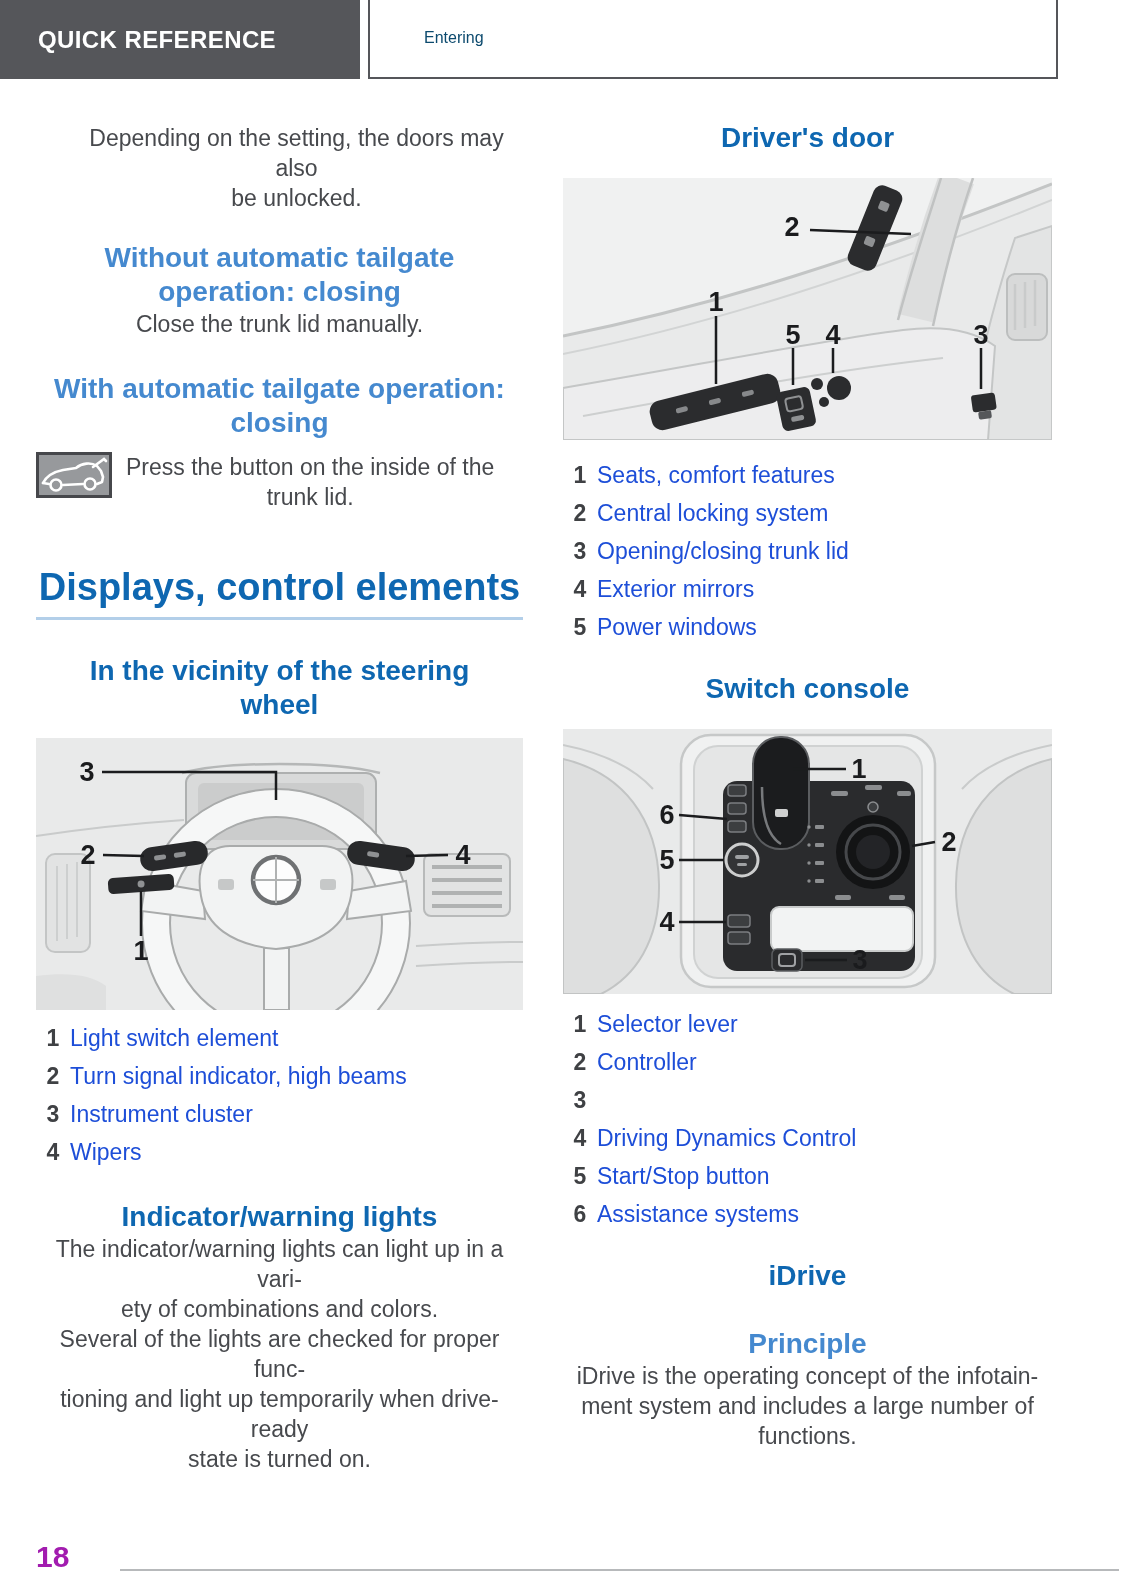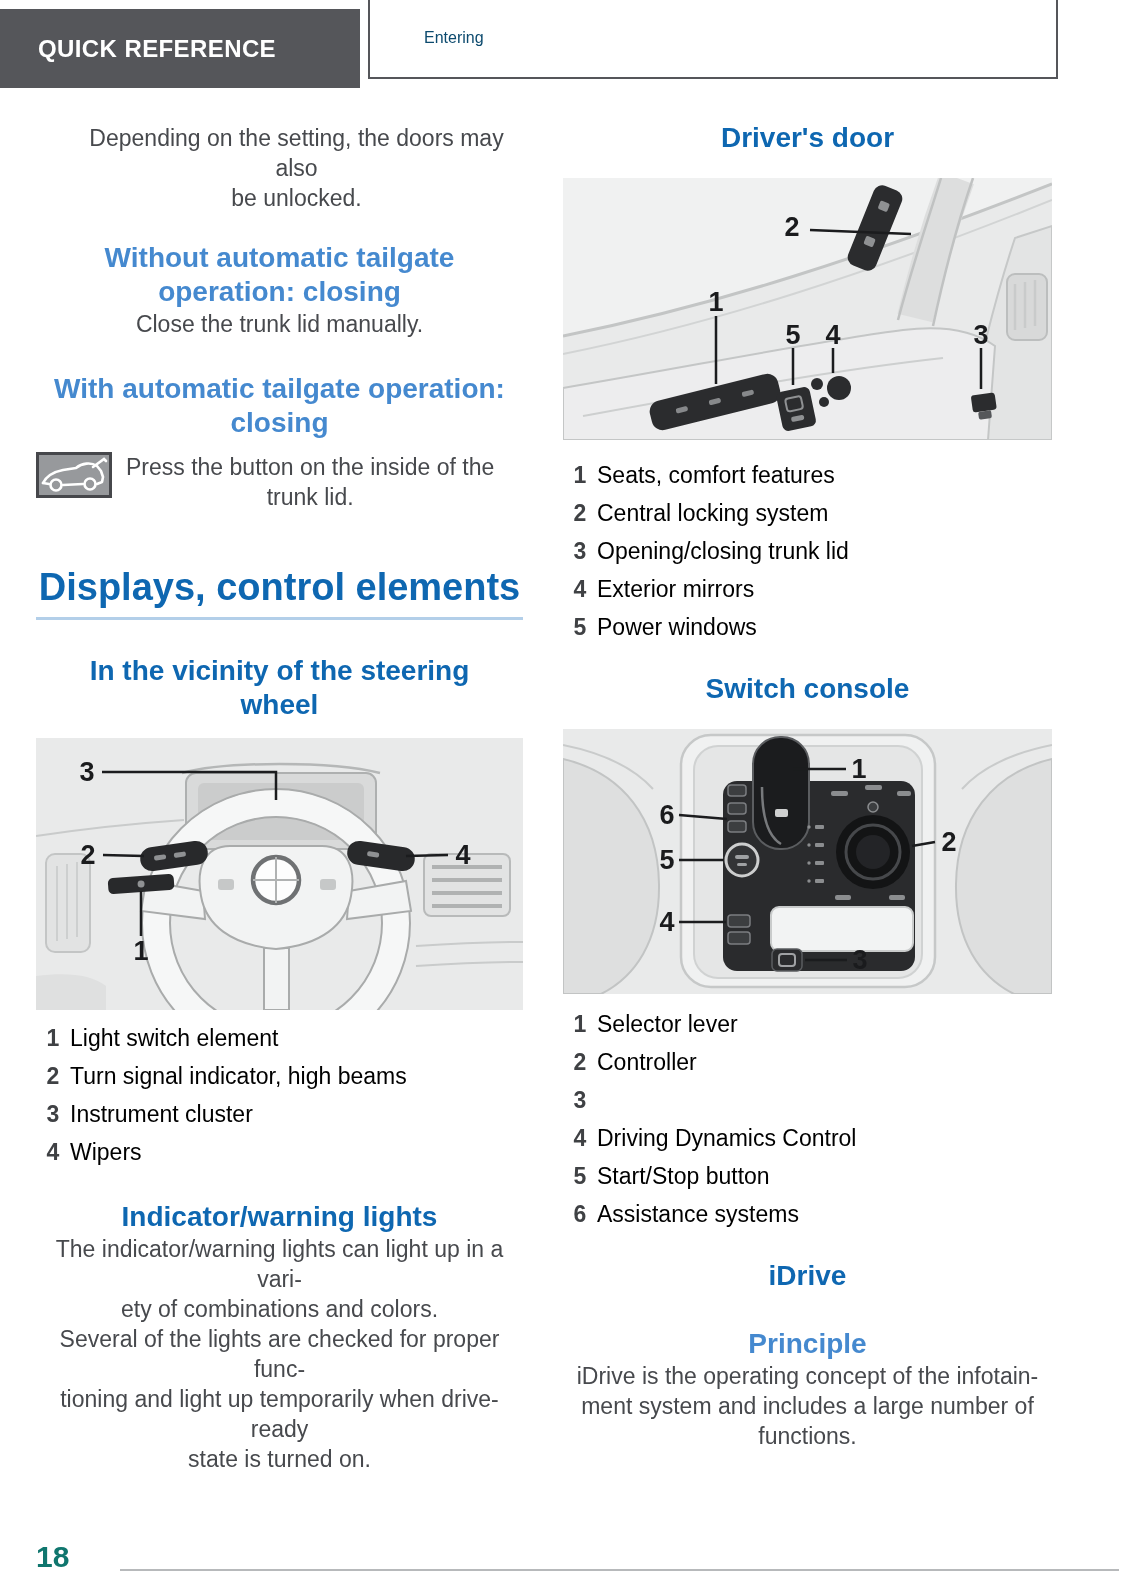--- a/index.html
+++ b/index.html
@@ -4,21 +4,21 @@
 <style>
   html,body { margin:0; padding:0; background:#ffffff; }
   .page {
     position:relative; width:1142px; height:1590px; margin:0 auto;
     background:#ffffff; overflow:hidden;
     font-family:"Liberation Sans", "DejaVu Sans", sans-serif;
     color:#47494d;
   }
   
   .kicker-box {
-    position:absolute; left:0; top:9px; width:360px; height:79px;
+    position:absolute; left:0; top:0; width:360px; height:79px;
     background:#55565a; display:flex; align-items:center;
     padding-left:38px; box-sizing:border-box;
   }
   .kicker { font-size:24px; font-weight:bold; color:#ffffff; letter-spacing:0.4px; }
   .tab-box {
     position:absolute; left:368px; top:-3px; width:690px; height:82px;
     background:#ffffff; border:2px solid #55565a; box-sizing:border-box;
     display:flex; align-items:center; padding-left:18px;
   }
   .tab-label { font-size:16px; color:#0c4a6e;margin-left:36px; }
@@ -45,21 +45,21 @@
   .figure { position:relative; background:#e9eaea; overflow:hidden; }
   .figure svg { display:block; }
   .callout {
     position:absolute; transform:translate(-50%,-50%);
     font-size:27px; font-weight:bold; color:#1a1b1d; line-height:1;
   }
 
   .legend { margin:0; }
   .legend-row { display:flex; margin-bottom:8px; }
   .legend-num { flex:0 0 34px; width:34px; font-size:23px; line-height:30px; font-weight:bold; color:#3f4144; }
-  .legend-label { font-size:23px; line-height:30px; color:#000000; }
+  .legend-label { font-size:23px; line-height:30px; color:#1d4ed8; }
 
   
   .mt-intro   { margin-top:0; }
   .m-h-without{ margin-top:28px; }
   .m-p-close  { margin-top:6px; }
   .m-h-with   { margin-top:33px; }
   .m-chapter  { margin-top:54px; }
   .m-vicinity { margin-top:34px; }
   .m-fig-steer{ margin-top:16px; }
   .m-leg-steer{ margin-top:13px; }
@@ -70,21 +70,21 @@
   .m-fig-door { margin-top:23px; }
   .m-leg-door { margin-top:20px; }
   .m-h-cons   { margin-top:30px; }
   .m-fig-cons { margin-top:23px; }
   .m-leg-cons { margin-top:15px; }
   .m-h-idrive { margin-top:30px; }
   .m-h-princ  { margin-top:34px; }
   .m-p-idrive { margin-top:13px; }
 
   
-  .page-number { position:absolute; left:36px; top:1540px; font-size:30px; font-weight:bold; color:#0f766e; }
+  .page-number { position:absolute; left:36px; top:1540px; font-size:30px; font-weight:bold; color:#a21caf; }
   .footer-rule { position:absolute; left:120px; top:1569px; width:999px; height:2px; background:#b7b9bb; }
 </style>
 </head>
 <body>
 
 <div class="page">
 
   <div class="kicker-box">
     <span class="kicker">QUICK REFERENCE</span>
   </div>

